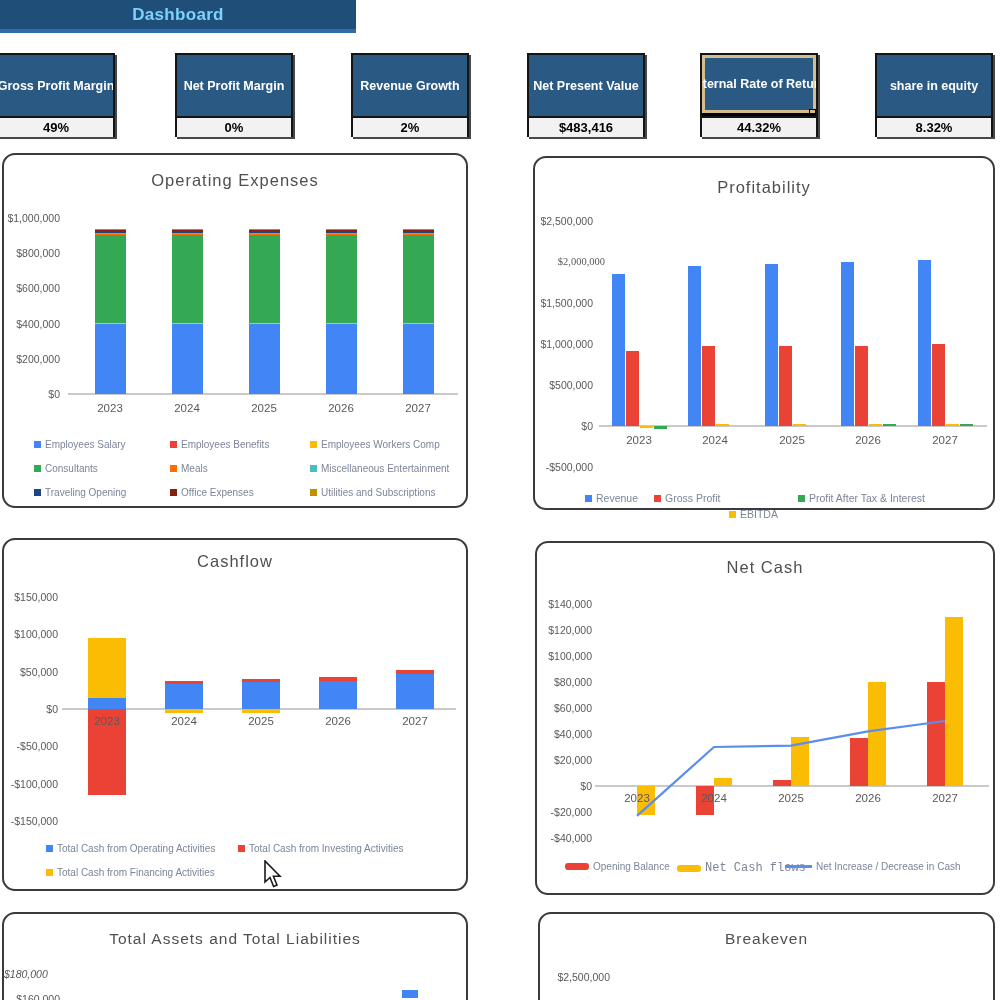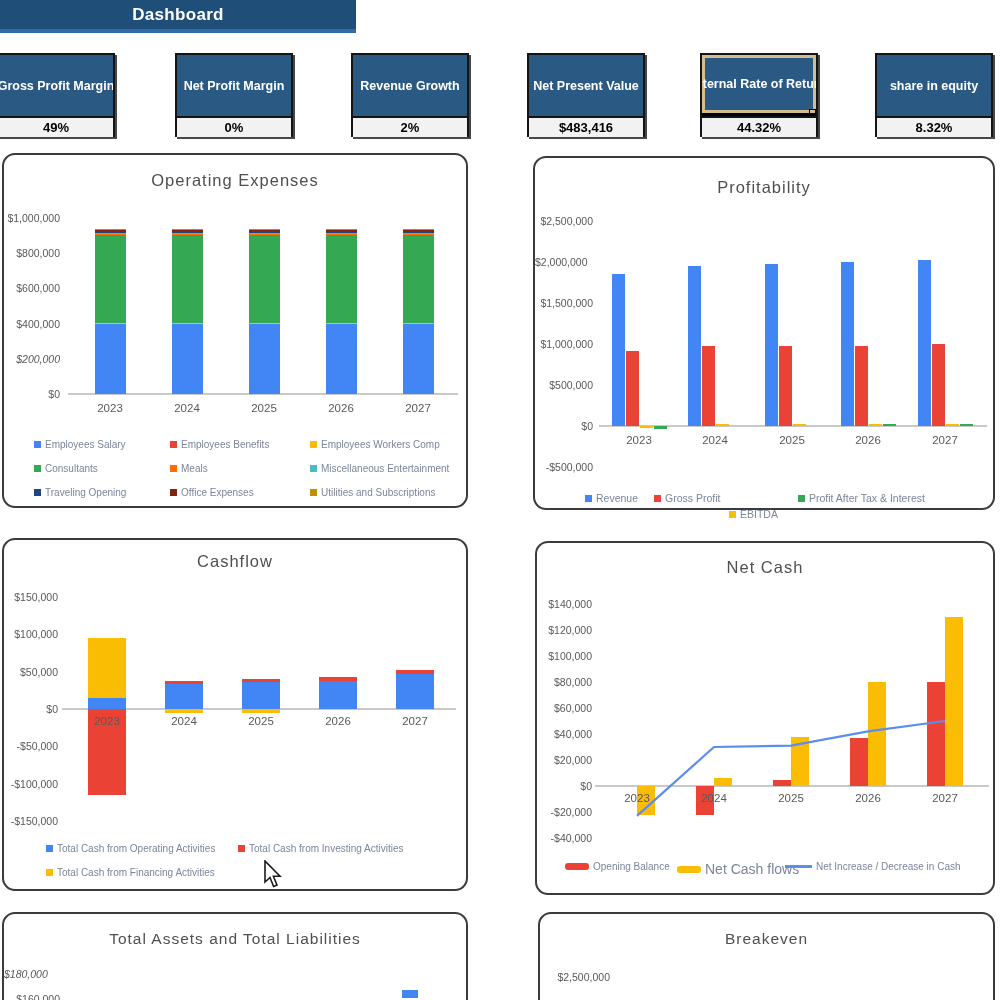--- a/index.html
+++ b/index.html
@@ -1,20 +1,20 @@
 <!DOCTYPE html>
 <html style="--tab-bg: #1f4e79; --tab-accent: #2f6da8; --card-header-bg: #2a5a84; --card-value-bg: #f2f2f2; --card-border: #141414; --selected-border: #d2bd8e; --panel-border: #3b3b3b; --title-text: #4f4f4f; --axis-text: #595959; --legend-text: #7a8699; --line-blue: #5b8def;"><head>
 <meta charset="utf-8">
 <style>
   html,body{margin:0;padding:0;background:#fff;}
   .stage{position:relative;width:1000px;height:1000px;overflow:hidden;background:#fff;
          font-family:"Liberation Sans",sans-serif;}
   
   .tab{position:absolute;left:0;top:0;width:356px;height:29px;background:var(--tab-bg,#1f4e79);
-       border-bottom:4px solid var(--tab-accent,#2f6da8);color:#ffffff;font-size:17px;font-weight:700;
+       border-bottom:4px solid var(--tab-accent,#2f6da8);color:#7dd3fc;font-size:17px;font-weight:700;
        display:flex;align-items:center;justify-content:center;letter-spacing:.3px;}
   
   .kpi-card{position:absolute;top:53px;width:118px;height:84px;border:2px solid var(--card-border,#141414);
             background:#fff;box-shadow:2px 2px 0 rgba(10,10,10,.75);box-sizing:border-box;}
   .kpi-head{position:relative;height:61px;background:var(--card-header-bg,#2a5a84);color:#fff;
             font-weight:700;font-size:12.5px;display:flex;align-items:center;justify-content:center;
             overflow:hidden;white-space:nowrap;}
   .kpi-value{height:19px;background:var(--card-value-bg,#f2f2f2);border-top:2px solid var(--card-border,#141414);
              color:#000;font-weight:700;font-size:13px;display:flex;align-items:center;justify-content:center;}
   .kpi-card.selected .kpi-head{box-shadow:inset 0 0 0 3px var(--selected-border,#d2bd8e);
@@ -81,21 +81,21 @@
     <div class="kpi-head">
         <span>share in equity</span>
       </div>
     <div class="kpi-value">8.32%</div>
   </div>
 
   <div class="panel" style="left:2px;top:153px;width:466px;height:355px">
     <div class="chart-title" style="top:16px">Operating Expenses</div>
     <div class="plot" id="plot0">
         <div class="clab" style="left: 0px; top: 233px; width: 56px; text-align: right;">$0</div>
-        <div class="clab" style="left: 0px; top: 197.8px; width: 56px; text-align: right; font-style: italic;">$200,000</div>
+        <div class="clab" style="left: 0px; top: 197.8px; width: 56px; text-align: right;">$200,000</div>
         <div class="clab" style="left: 0px; top: 162.6px; width: 56px; text-align: right;">$400,000</div>
         <div class="clab" style="left: 0px; top: 127.4px; width: 56px; text-align: right;">$600,000</div>
         <div class="clab" style="left: 0px; top: 92.2px; width: 56px; text-align: right;">$800,000</div>
         <div class="clab" style="left: 0px; top: 57px; width: 56px; text-align: right;">$1,000,000</div>
         <div class="axisline" style="left: 64px; top: 238.2px; width: 390px; height: 1.6px;"></div>
         <div class="barseg" style="left: 90.5px; top: 168.6px; width: 31px; height: 70.4px; background: rgb(66, 133, 244);"></div>
         <div class="barseg" style="left: 90.5px; top: 168.072px; width: 31px; height: 0.528px; background: rgb(234, 67, 53);"></div>
         <div class="barseg" style="left: 90.5px; top: 167.544px; width: 31px; height: 0.528px; background: rgb(251, 188, 4);"></div>
         <div class="barseg" style="left: 90.5px; top: 79.544px; width: 31px; height: 88px; background: rgb(52, 168, 83);"></div>
         <div class="barseg" style="left: 90.5px; top: 78.488px; width: 31px; height: 1.056px; background: rgb(255, 109, 1);"></div>
@@ -184,21 +184,21 @@
   </div>
 
   <div class="panel" style="left:533px;top:156px;width:462px;height:354px">
     <div class="chart-title" style="top:20px">Profitability</div>
     <div class="plot" id="plot1">
         <div class="clab" style="left: 0px; top: 303px; width: 58px; text-align: right;">-$500,000</div>
         <div class="clab" style="left: 0px; top: 262px; width: 58px; text-align: right;">$0</div>
         <div class="clab" style="left: 0px; top: 221px; width: 58px; text-align: right;">$500,000</div>
         <div class="clab" style="left: 0px; top: 180px; width: 58px; text-align: right;">$1,000,000</div>
         <div class="clab" style="left: 0px; top: 139px; width: 58px; text-align: right;">$1,500,000</div>
-        <div class="clab" style="left: 0px; top: 98px; width: 50px; text-align: right;">$2,000,000</div>
+        <div class="clab" style="left: 12px; top: 98px; width: 58px; text-align: right; font-family: Liberation Serif, serif;">$2,000,000</div>
         <div class="clab" style="left: 0px; top: 57px; width: 58px; text-align: right;">$2,500,000</div>
         <div class="axisline" style="left: 64px; top: 267.2px; width: 388px; height: 1.6px;"></div>
         <div class="barseg" style="left: 76.5px; top: 116.3px; width: 13px; height: 151.7px; background: rgb(66, 133, 244);"></div>
         <div class="barseg" style="left: 90.5px; top: 193.38px; width: 13px; height: 74.62px; background: rgb(234, 67, 53);"></div>
         <div class="barseg" style="left: 104.5px; top: 268px; width: 13px; height: 2.05px; background: rgb(251, 188, 4);"></div>
         <div class="barseg" style="left: 118.5px; top: 268px; width: 13px; height: 2.87px; background: rgb(52, 168, 83);"></div>
         <div class="xlab" style="left: 74px; top: 276px; width: 60px;">2023</div>
         <div class="barseg" style="left: 152.5px; top: 108.1px; width: 13px; height: 159.9px; background: rgb(66, 133, 244);"></div>
         <div class="barseg" style="left: 166.5px; top: 188.05px; width: 13px; height: 79.95px; background: rgb(234, 67, 53);"></div>
         <div class="barseg" style="left: 180.5px; top: 265.95px; width: 13px; height: 2.05px; background: rgb(251, 188, 4);"></div>
@@ -308,21 +308,21 @@
         <div class="barseg" style="left: 390px; top: 139px; width: 18px; height: 104px; background: rgb(234, 67, 53);"></div>
         <div class="barseg" style="left: 408px; top: 74px; width: 18px; height: 169px; background: rgb(251, 188, 4);"></div>
         <div class="xlab" style="left: 378px; top: 249px; width: 60px;">2027</div>
         <svg width="456" height="350" style="position: absolute; left: 0px; top: 0px; z-index: 3; pointer-events: none;">
           <polyline points="100,272.9 177,204 254,202.7 331,188.4 408,178" fill="none" stroke="#5b8def" stroke-width="2.2"></polyline>
         </svg>
         <div class="legend-item" style="left: 28px; top: 318px; font-size: 10px;">
           <div class="lg-dash" style="background: rgb(234, 67, 53);"></div>
           <div class="">Opening Balance</div>
         </div>
-        <div class="legend-item" style="left: 140px; top: 318px; font-size: 14px;">
+        <div class="legend-item" style="left: 140px; top: 318px; font-size: 12px; font-family: Liberation Mono, monospace;">
           <div class="lg-dash" style="background: rgb(251, 188, 4);"></div>
           <div class="">Net Cash flows</div>
         </div>
         <div class="legend-item" style="left: 248px; top: 318px; font-size: 10px;">
           <div class="lg-line" style="background: rgb(91, 141, 239);"></div>
           <div class="">Net Increase / Decrease in Cash</div>
         </div>
       </div>
   </div>
 

